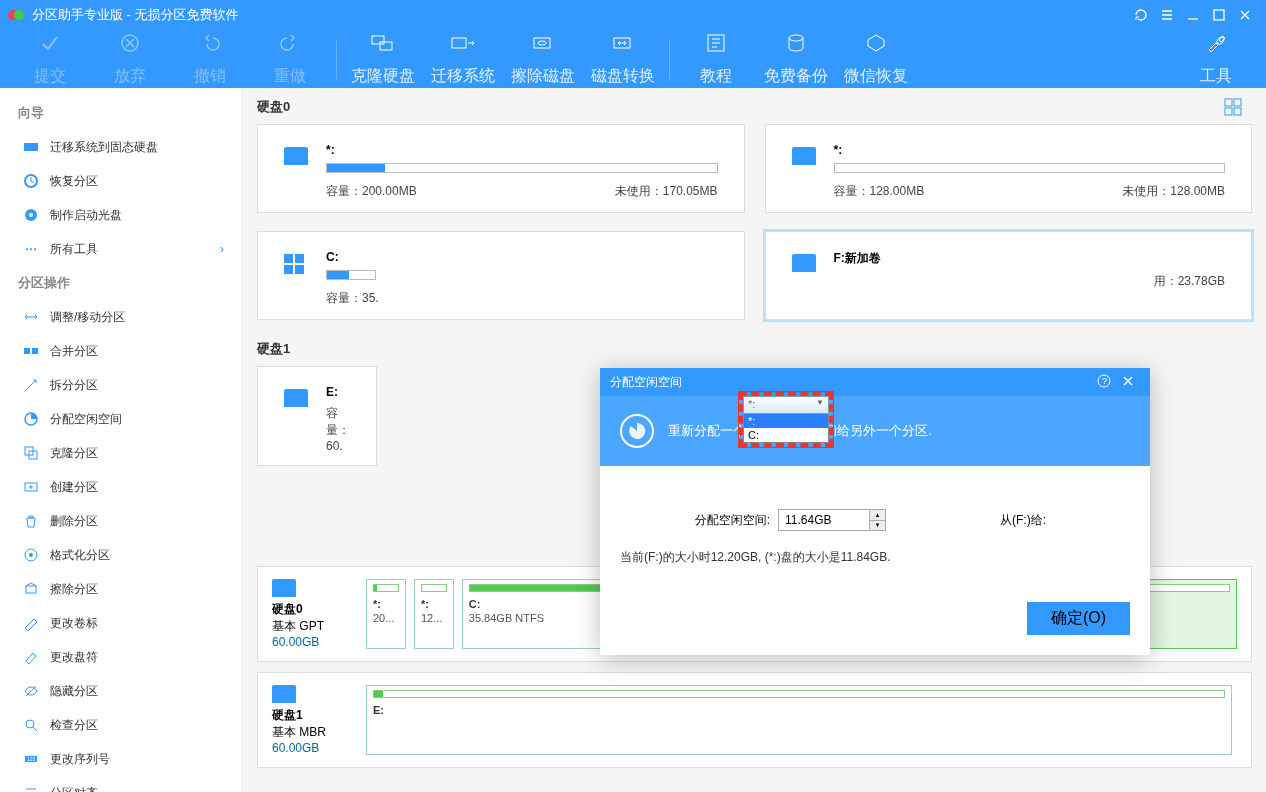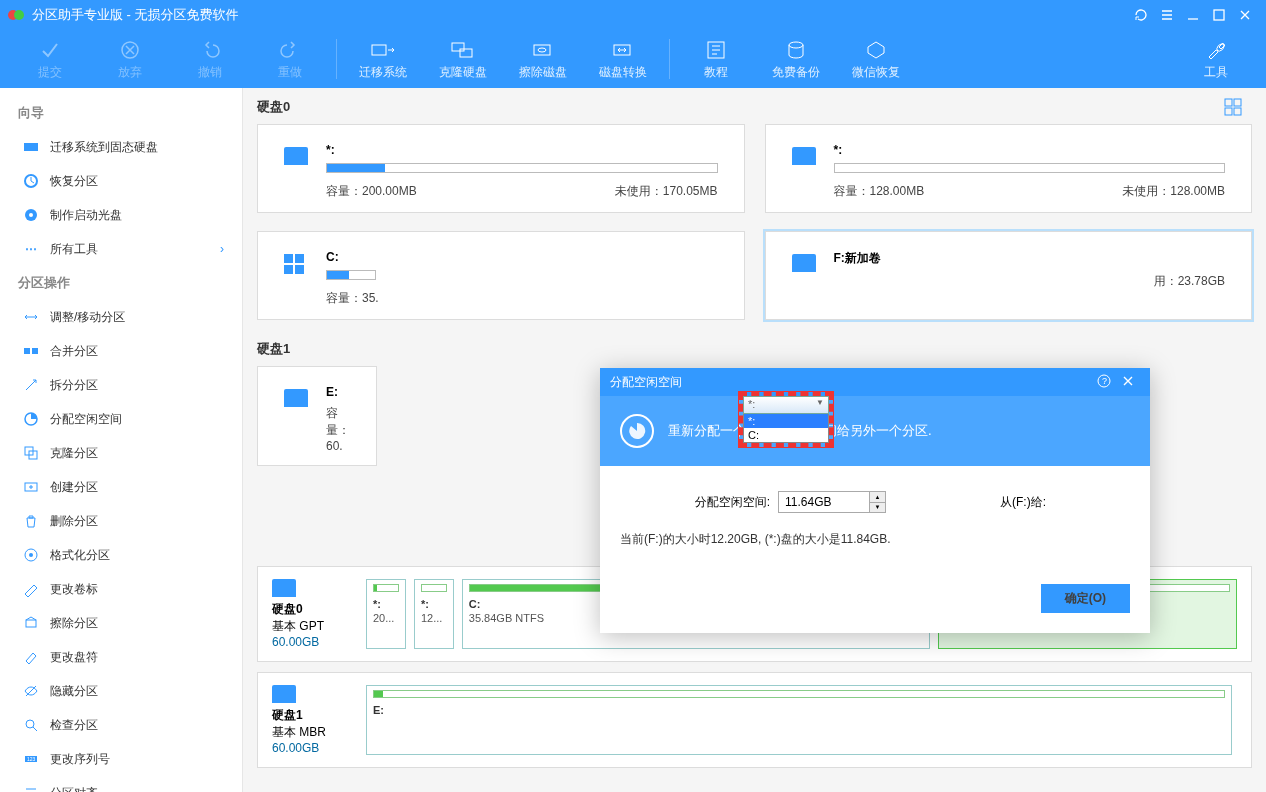--- a/index.html
+++ b/index.html
@@ -4,21 +4,21 @@
 <style>
 * { margin: 0; padding: 0; box-sizing: border-box; font-family: "Microsoft YaHei", Arial, sans-serif; }
 body { width: 1266px; height: 792px; background: #f5f5f5; overflow: hidden; font-size: 12px; }
 
 .titlebar { height: 30px; background: #3399ff; display: flex; align-items: center; color: #fff; padding: 0 8px; }
 .titlebar .logo { width: 16px; height: 16px; margin-right: 8px; }
 .titlebar .title { flex: 1; font-size: 13px; }
 .titlebar .winbtn { width: 26px; height: 26px; display: flex; align-items: center; justify-content: center; cursor: pointer; }
 
 .toolbar { height: 58px; background: #3399ff; display: flex; align-items: center; padding: 0 10px; color: #e0f0ff; }
-.tbtn { display: flex; flex-direction: column; align-items: center; justify-content: center; width: 80px; height: 56px; cursor: pointer; font-size: 12px; }
+.tbtn { display: flex; flex-direction: column; align-items: center; justify-content: space-between; width: 80px; height: 56px; cursor: pointer; font-size: 16px; }
 .tbtn.disabled { opacity: 0.45; }
 .tbtn .ticon { width: 28px; height: 24px; margin-bottom: 2px; display:flex; align-items:center; justify-content:center; }
 .tspacer { flex: 1; }
 
 .main { display: flex; height: 704px; }
 .sidebar { width: 243px; background: #fff; border-right: 1px solid #e6e6e6; padding: 8px 0; }
 .side-head { padding: 8px 18px; color: #888; font-weight: bold; font-size: 13px; }
 .side-item { padding: 8px 18px 8px 22px; display: flex; align-items: center; cursor: pointer; color: #333; }
 .side-item .sicon { width: 18px; height: 18px; margin-right: 10px; display:flex; align-items:center; justify-content:center; }
 .side-item.expand { justify-content: space-between; }
@@ -53,37 +53,37 @@
 .seg.sel { background: #e2f6e1; border:1px solid #53c94f;}
 .seg .sn { font-weight: bold; font-size: 11px; margin-bottom: 2px; white-space:nowrap; overflow:hidden; text-overflow:ellipsis; }
 .seg .ss { font-size: 11px; color:#555; white-space:nowrap; overflow:hidden; }
 
 .modal-overlay { position: absolute; left: 357px; top: 280px; width: 550px; background: #fff; box-shadow: 0 4px 24px rgba(0,0,0,0.25); z-index: 50; }
 .modal-title { height: 28px; background: #3399ff; color: #fff; display: flex; align-items: center; padding: 0 10px; font-size: 12px; }
 .modal-title .mt { flex:1; }
 .modal-title .mbtn { width: 24px; text-align: center; cursor:pointer; }
 .modal-banner { height: 70px; background: #4ba6ff; display: flex; align-items: center; padding: 0 20px; color: #fff; font-size: 13px; }
 .modal-banner .bcirc { width: 34px; height: 34px; border: 2px solid #fff; border-radius: 50%; margin-right: 14px; display:flex;align-items:center;justify-content:center; }
-.modal-body { padding: 25px 20px 20px 20px; }
+.modal-body { padding: 43px 20px 20px 20px; }
 .mrow { display: flex; align-items: center; margin-bottom: 18px; font-size: 12px; }
 .mlabel { text-align: right; margin-right: 8px; }
 .msel { border: 1px solid #aaa; height: 22px; padding: 2px 20px 2px 6px; font-size:12px; background:#fff; appearance:none; position:relative; }
 .spinwrap { position:relative; display:inline-block; }
 .spinbtns { position:absolute; right:1px; top:1px; bottom:1px; width:16px; display:flex; flex-direction:column; }
 .spinbtns .sp { flex:1; background:#eee; border-left:1px solid #aaa; display:flex;align-items:center;justify-content:center; font-size:6px; cursor:pointer; }
 .spinbtns .sp:first-child { border-bottom:1px solid #aaa; }
 .dropdown-open { position: absolute; left: 739px; top: 392px; width: 94px; border:4px dashed #e33; z-index:60; box-shadow:0 0 0 1px #e33; }
 .dropdown-open .ddtop { height: 18px; background: linear-gradient(#fff,#d8e8f8); border:1px solid #7a9; font-size:11px; color:#666; padding:1px 4px; position:relative; }
 .dropdown-open .ddtop:after { content:'▼'; position:absolute; right:4px; font-size:8px; color:#666; }
 .dropdown-open .ddopt { background:#fff; border:1px solid #888; border-top:none; font-size:11px; }
 .dropdown-open .ddopt div { padding: 1px 4px; }
 .dropdown-open .ddopt div.selop { background:#2a7fff; color:#fff; }
 .mhint { color: #333; margin-bottom: 36px; font-size:12px; }
 .mbtns { display:flex; justify-content:flex-end; }
-.okbtn { background:#3399ff; color:#404040; border:none; padding: 6px 24px; cursor:pointer; font-size:12px;font-weight:bold; }
+.okbtn { background:#3399ff; color:#000000; border:none; padding: 6px 24px; cursor:pointer; font-size:16px; }
 </style>
 </head>
 <body>
 
 <div class="titlebar">
   <svg class="logo" viewBox="0 0 16 16">
       <circle cx="5" cy="8" r="5" fill="#e44"></circle>
       <circle cx="11" cy="8" r="5" fill="#4c4"></circle>
     </svg>
   <div class="title">分区助手专业版 - 无损分区免费软件</div>
@@ -148,34 +148,34 @@
           <path d="M8 6a6 6 0 1 0 6 6" stroke="#fff" fill="none" stroke-width="1.5"></path>
           <path d="M12 3l3 3-3 3" stroke="#fff" fill="none" stroke-width="1.5"></path>
         </svg>
       </div>
       <span>重做</span>
     </div>
   <div style="width:1px;height:40px;background:rgba(255,255,255,.25);margin:0 6px"></div>
   <div class="tbtn">
       <div class="ticon">
         <svg width="26" height="22">
+          <rect x="2" y="4" width="12" height="8" stroke="#fff" fill="none"></rect>
+          <rect x="10" y="10" width="12" height="8" stroke="#fff" fill="none"></rect>
+        </svg>
+      </div>
+      <span>克隆硬盘</span>
+    </div>
+  <div class="tbtn">
+      <div class="ticon">
+        <svg width="26" height="22">
           <rect x="2" y="6" width="14" height="10" stroke="#fff" fill="none"></rect>
           <path d="M18 11h6m-2-2l2 2-2 2" stroke="#fff" fill="none"></path>
         </svg>
       </div>
       <span>迁移系统</span>
-    </div>
-  <div class="tbtn">
-      <div class="ticon">
-        <svg width="26" height="22">
-          <rect x="2" y="4" width="12" height="8" stroke="#fff" fill="none"></rect>
-          <rect x="10" y="10" width="12" height="8" stroke="#fff" fill="none"></rect>
-        </svg>
-      </div>
-      <span>克隆硬盘</span>
     </div>
   <div class="tbtn">
       <div class="ticon">
         <svg width="26" height="22">
           <rect x="4" y="6" width="16" height="10" stroke="#fff" fill="none"></rect>
           <ellipse cx="12" cy="11" rx="4" ry="2" stroke="#fff" fill="none"></ellipse>
         </svg>
       </div>
       <span>擦除磁盘</span>
     </div>
@@ -330,33 +330,33 @@
           <svg width="16" height="16">
             <circle cx="8" cy="8" r="6" fill="none" stroke="#3399ff"></circle>
             <circle cx="8" cy="8" r="2" fill="#3399ff"></circle>
           </svg>
         </span>
         <span>格式化分区</span>
       </div>
     <div class="side-item">
         <span class="sicon">
           <svg width="16" height="16">
-            <path d="M2 13l9-9 3 3-9 9z" fill="none" stroke="#3399ff"></path>
-          </svg>
-        </span>
-        <span>更改卷标</span>
-      </div>
-    <div class="side-item">
-        <span class="sicon">
-          <svg width="16" height="16">
             <rect x="3" y="5" width="10" height="7" fill="none" stroke="#3399ff"></rect>
             <path d="M3 5l5-3 5 3" fill="none" stroke="#3399ff"></path>
           </svg>
         </span>
         <span>擦除分区</span>
+      </div>
+    <div class="side-item">
+        <span class="sicon">
+          <svg width="16" height="16">
+            <path d="M2 13l9-9 3 3-9 9z" fill="none" stroke="#3399ff"></path>
+          </svg>
+        </span>
+        <span>更改卷标</span>
       </div>
     <div class="side-item">
         <span class="sicon">
           <svg width="16" height="16">
             <path d="M3 12l7-8 3 3-7 8z" fill="none" stroke="#3399ff"></path>
           </svg>
         </span>
         <span>更改盘符</span>
       </div>
     <div class="side-item">

